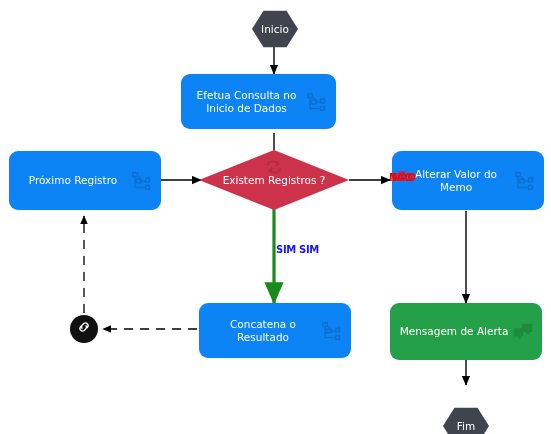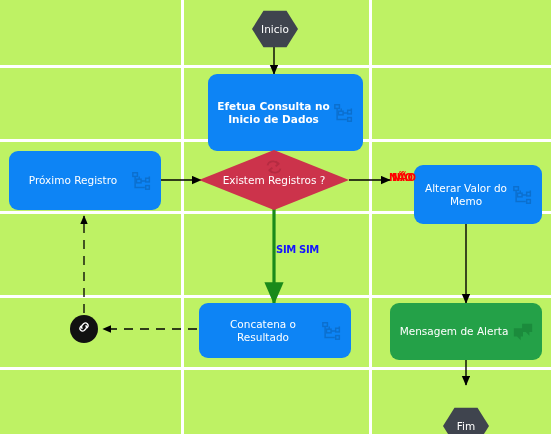--- a/index.html
+++ b/index.html
@@ -8,21 +8,21 @@
     background: #e0e0e0;
   }
   body {
     width: 551px; height: 434px;
     font-family: "DejaVu Sans", sans-serif;
     overflow: hidden;
   }
   #canvas {
     position: relative;
     width: 551px; height: 434px;
-    background: #bef264;
+    background: #ffffff;
     overflow: hidden;
   }
   
   .grid-layer { position: absolute; inset: 0; }
   .gl-v, .gl-h {
     position: absolute;
     background: #ffffff;
   }
   .gl-v { top: 0; bottom: 0; width: 3px; }
   .gl-h { left: 0; right: 0; height: 3px; }
@@ -146,21 +146,21 @@
 
     <line x1="197" y1="329" x2="103" y2="329" stroke="#000" stroke-width="1.3" stroke-dasharray="9,7" marker-end="url(#arrowBlack)"></line>
 
     <line x1="84" y1="313" x2="84" y2="216" stroke="#000" stroke-width="1.3" stroke-dasharray="9,7" marker-end="url(#arrowBlack)"></line>
   </svg>
 
   <div class="hex" style="left:252px; top:10px; width:46px; height:38px;">
     <span>Inicio</span>
   </div>
 
-  <div class="node box blue" style="left:208px; top:74px; width:155px; height:77px;font-weight:bold;">
+  <div class="node box blue" style="left:181px; top:74px; width:155px; height:55px;">
     <span class="label">
       <span>Efetua Consulta no</span><br>
       <span>Inicio de Dados</span>
     </span>
     <span class="node-icon">
       <svg viewBox="0 0 24 24" width="22" height="22" fill="none" stroke="#0a5fb0" stroke-width="1.6">
         <rect x="2" y="3" width="5" height="4"></rect>
         <rect x="6" y="10" width="5" height="4"></rect>
         <rect x="16" y="9" width="4" height="4"></rect>
         <rect x="16" y="17" width="4" height="4"></rect>
@@ -193,21 +193,21 @@
         <rect x="16" y="9" width="4" height="4"></rect>
         <rect x="16" y="17" width="4" height="4"></rect>
         <path d="M4.5 7 L4.5 19 L15 19"></path>
         <path d="M9 7 L9 10"></path>
         <path d="M20 7 L20 9"></path>
         <path d="M11 12 L16 12"></path>
       </svg>
     </span>
   </div>
 
-  <div class="node box blue" style="left:414px; top:151px; width:128px; height:59px;margin-top:14px;">
+  <div class="node box blue" style="left:392px; top:151px; width:152px; height:59px;">
     <span class="label">Alterar Valor do Memo</span>
     <span class="node-icon">
       <svg viewBox="0 0 24 24" width="22" height="22" fill="none" stroke="#0a5fb0" stroke-width="1.6">
         <rect x="2" y="3" width="5" height="4"></rect>
         <rect x="6" y="10" width="5" height="4"></rect>
         <rect x="16" y="9" width="4" height="4"></rect>
         <rect x="16" y="17" width="4" height="4"></rect>
         <path d="M4.5 7 L4.5 19 L15 19"></path>
         <path d="M9 7 L9 10"></path>
         <path d="M20 7 L20 9"></path>

